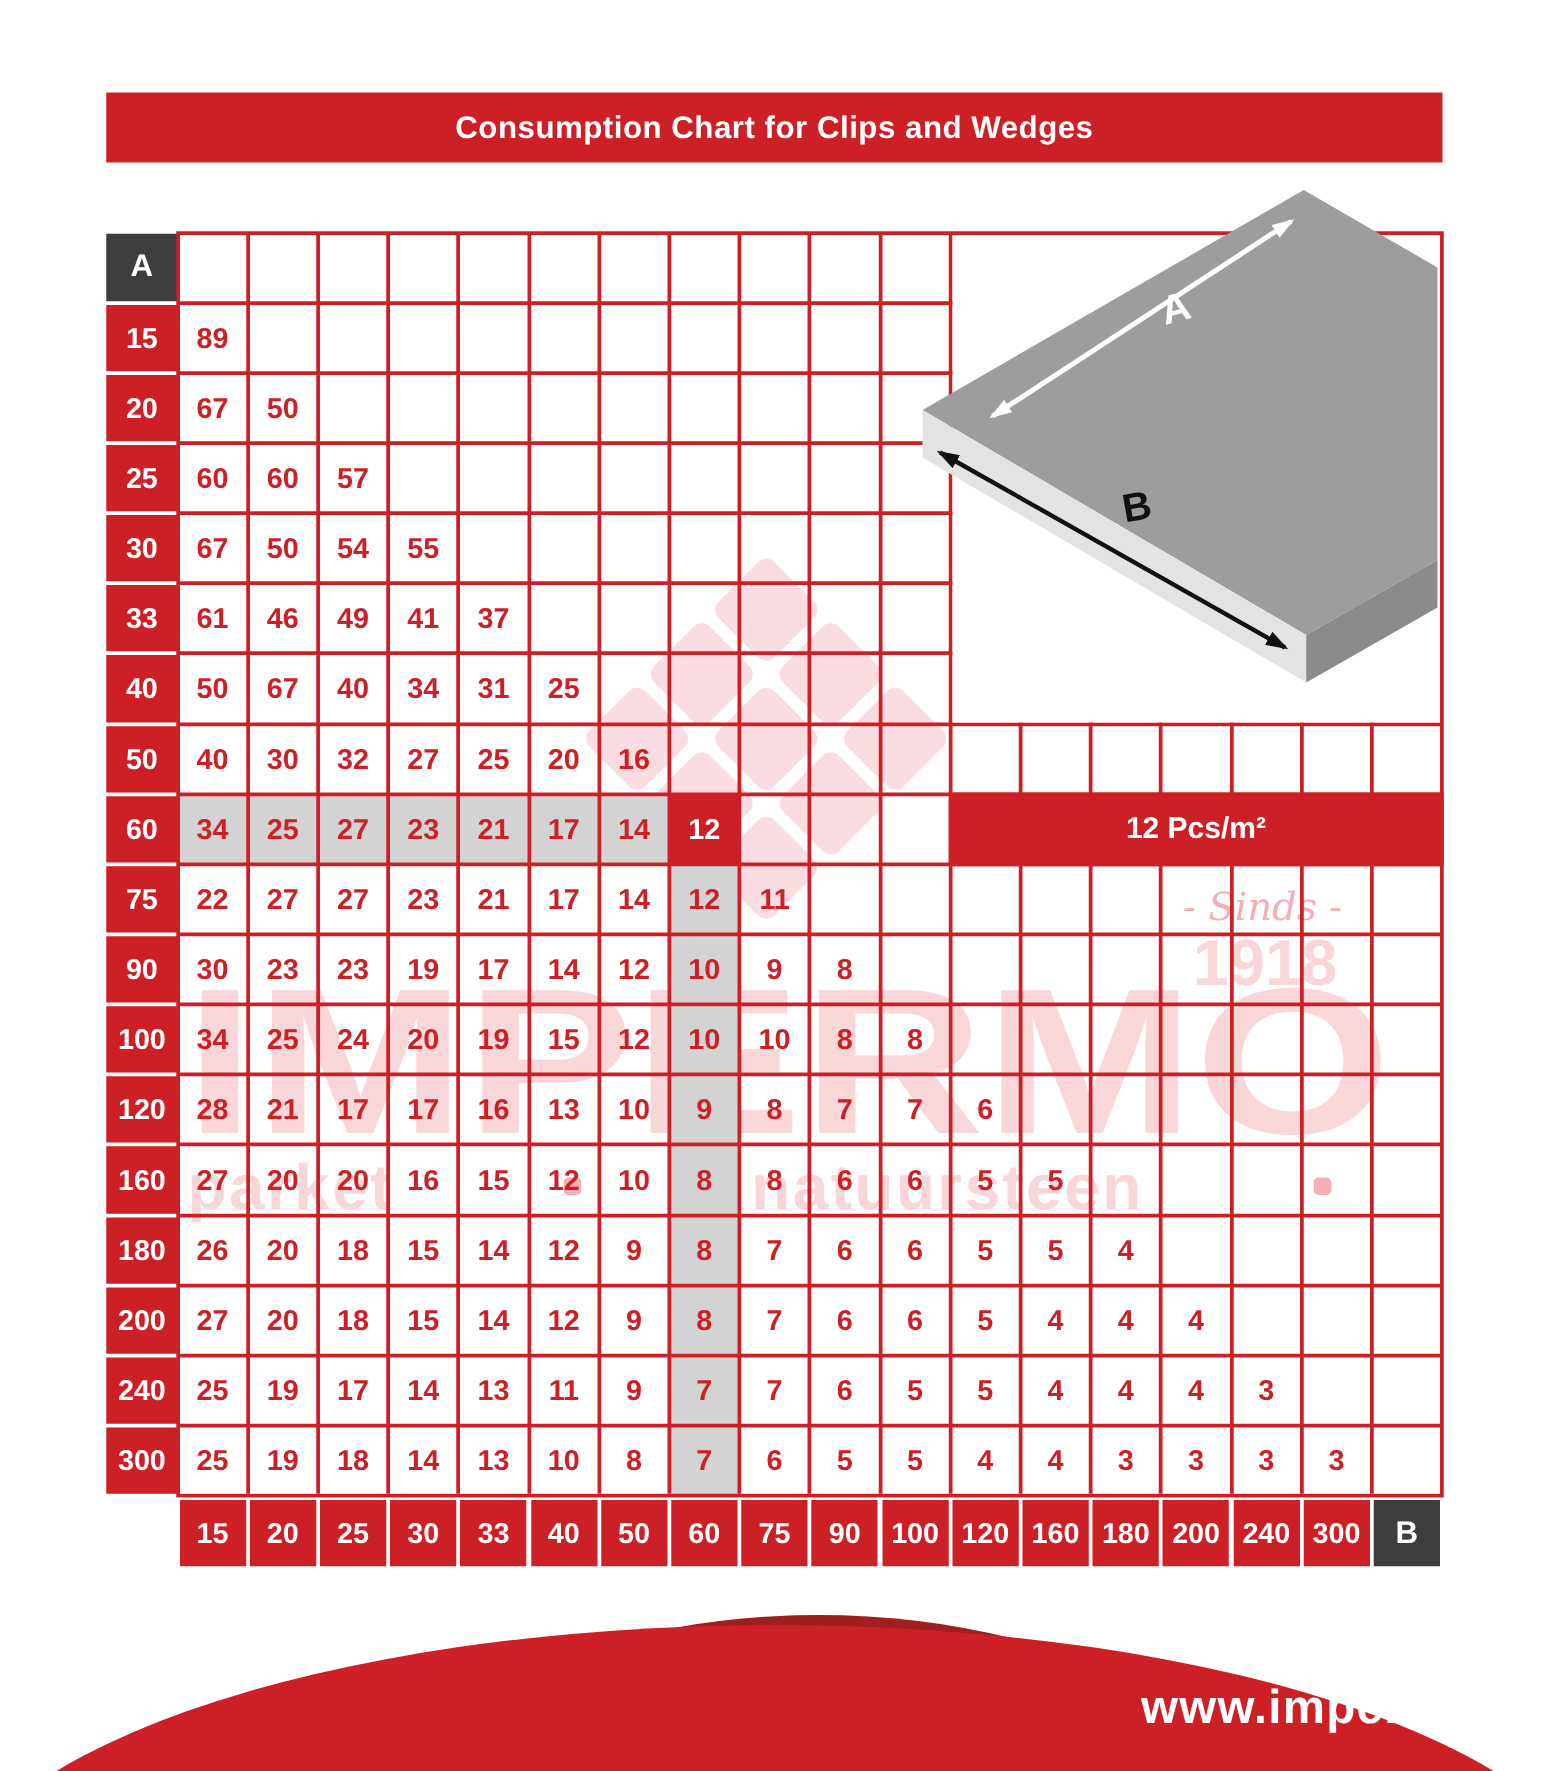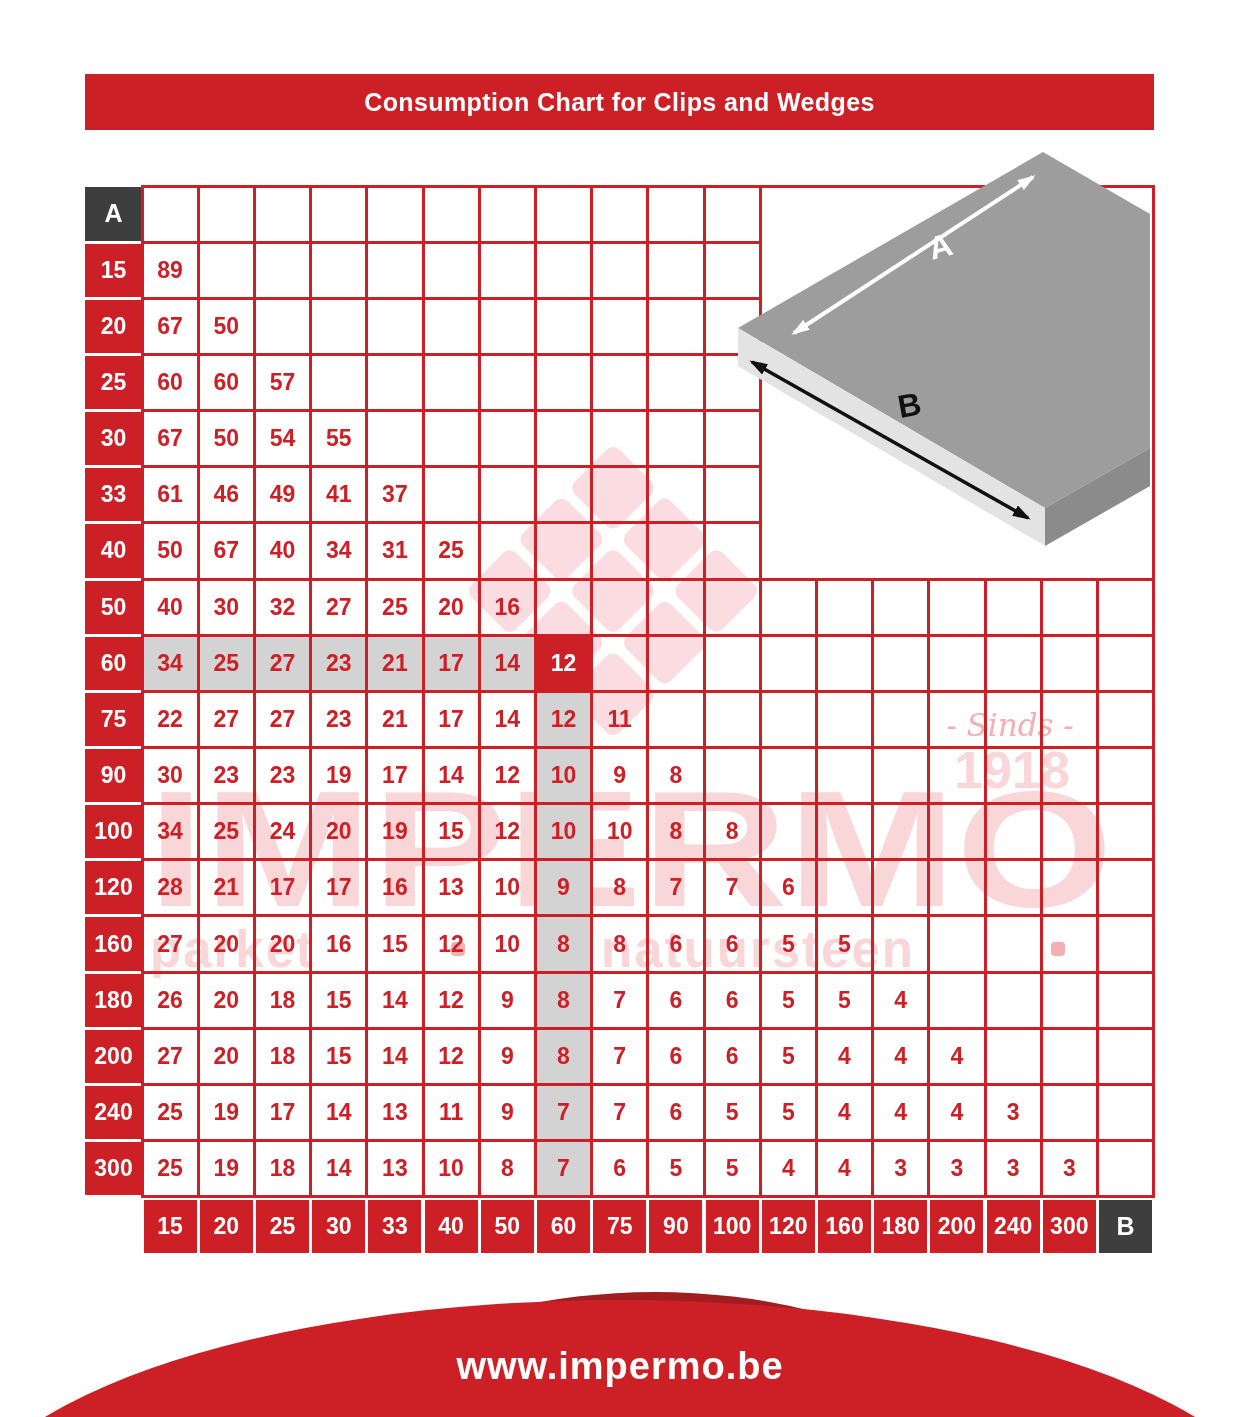--- a/index.html
+++ b/index.html
@@ -55,21 +55,21 @@
             display:flex;align-items:center;justify-content:space-between;pointer-events:none;}
   .wm-words .word{font-weight:700;font-size:51px;letter-spacing:2px;color:var(--watermark_pink);}
   .wm-words .dot{width:14px;height:14px;border-radius:4px;background:var(--watermark_dot);}
 
   
   .footer-wrap{position:absolute;left:0;top:1280px;width:1240px;height:137px;}
   .dome-dark{position:absolute;left:255px;top:12px;width:800px;height:480px;border-radius:50%;
              background:var(--footer_dark_red);}
   .dome-red{position:absolute;left:-45px;top:20px;width:1330px;height:470px;border-radius:50%;
             background:var(--red);}
-  .footer-url{position:absolute;left:0;top:65px;width:100%;text-align:center;color:#fff;
+  .footer-url{position:absolute;left:0;top:65px;width:100%;text-align:right;color:#fff;
               font-weight:700;font-size:38px;letter-spacing:1px;}
   svg text{font-family:"Liberation Sans", sans-serif;}
   .script-text{font-family:"DejaVu Serif", serif;font-style:italic;}
 </style>
 </head>
 <body>
 
 <svg id="layer-watermark" class="layer" viewBox="0 0 1240 1417">
   <g transform="translate(613,591) rotate(45)" style="fill:var(--watermark_pink_light)">
     <rect x="-104.5" y="-104.5" width="63" height="63" rx="9"></rect>
@@ -182,20 +182,23 @@
     <div class="hline" style="left: 143.5px; top: 858.3px; width: 1008.6px; height: 3px;"></div>
     <div class="hline" style="left: 143.5px; top: 914.45px; width: 1008.6px; height: 3px;"></div>
     <div class="hline" style="left: 143.5px; top: 970.6px; width: 1008.6px; height: 3px;"></div>
     <div class="hline" style="left: 143.5px; top: 1026.75px; width: 1008.6px; height: 3px;"></div>
     <div class="hline" style="left: 143.5px; top: 1082.9px; width: 1008.6px; height: 3px;"></div>
     <div class="hline" style="left: 143.5px; top: 1139.05px; width: 1008.6px; height: 3px;"></div>
   </div>
 
 <div id="layer-overlay" class="layer">
   <div class="illu-box"></div>
+  <div class="band-red">
+    <span>12 Pcs/m²</span>
+  </div>
 </div>
 
 <svg id="layer-slab" class="layer" viewBox="0 0 1240 1417">
   <defs>
     <marker id="arrW" markerWidth="20" markerHeight="14" refX="15" refY="6" orient="auto-start-reverse" markerUnits="userSpaceOnUse">
       <path d="M0,0 L18,6 L0,12 Z" fill="#ffffff"></path>
     </marker>
     <marker id="arrB" markerWidth="20" markerHeight="14" refX="15" refY="6" orient="auto-start-reverse" markerUnits="userSpaceOnUse">
       <path d="M0,0 L18,6 L0,12 Z" fill="#111111"></path>
     </marker>

